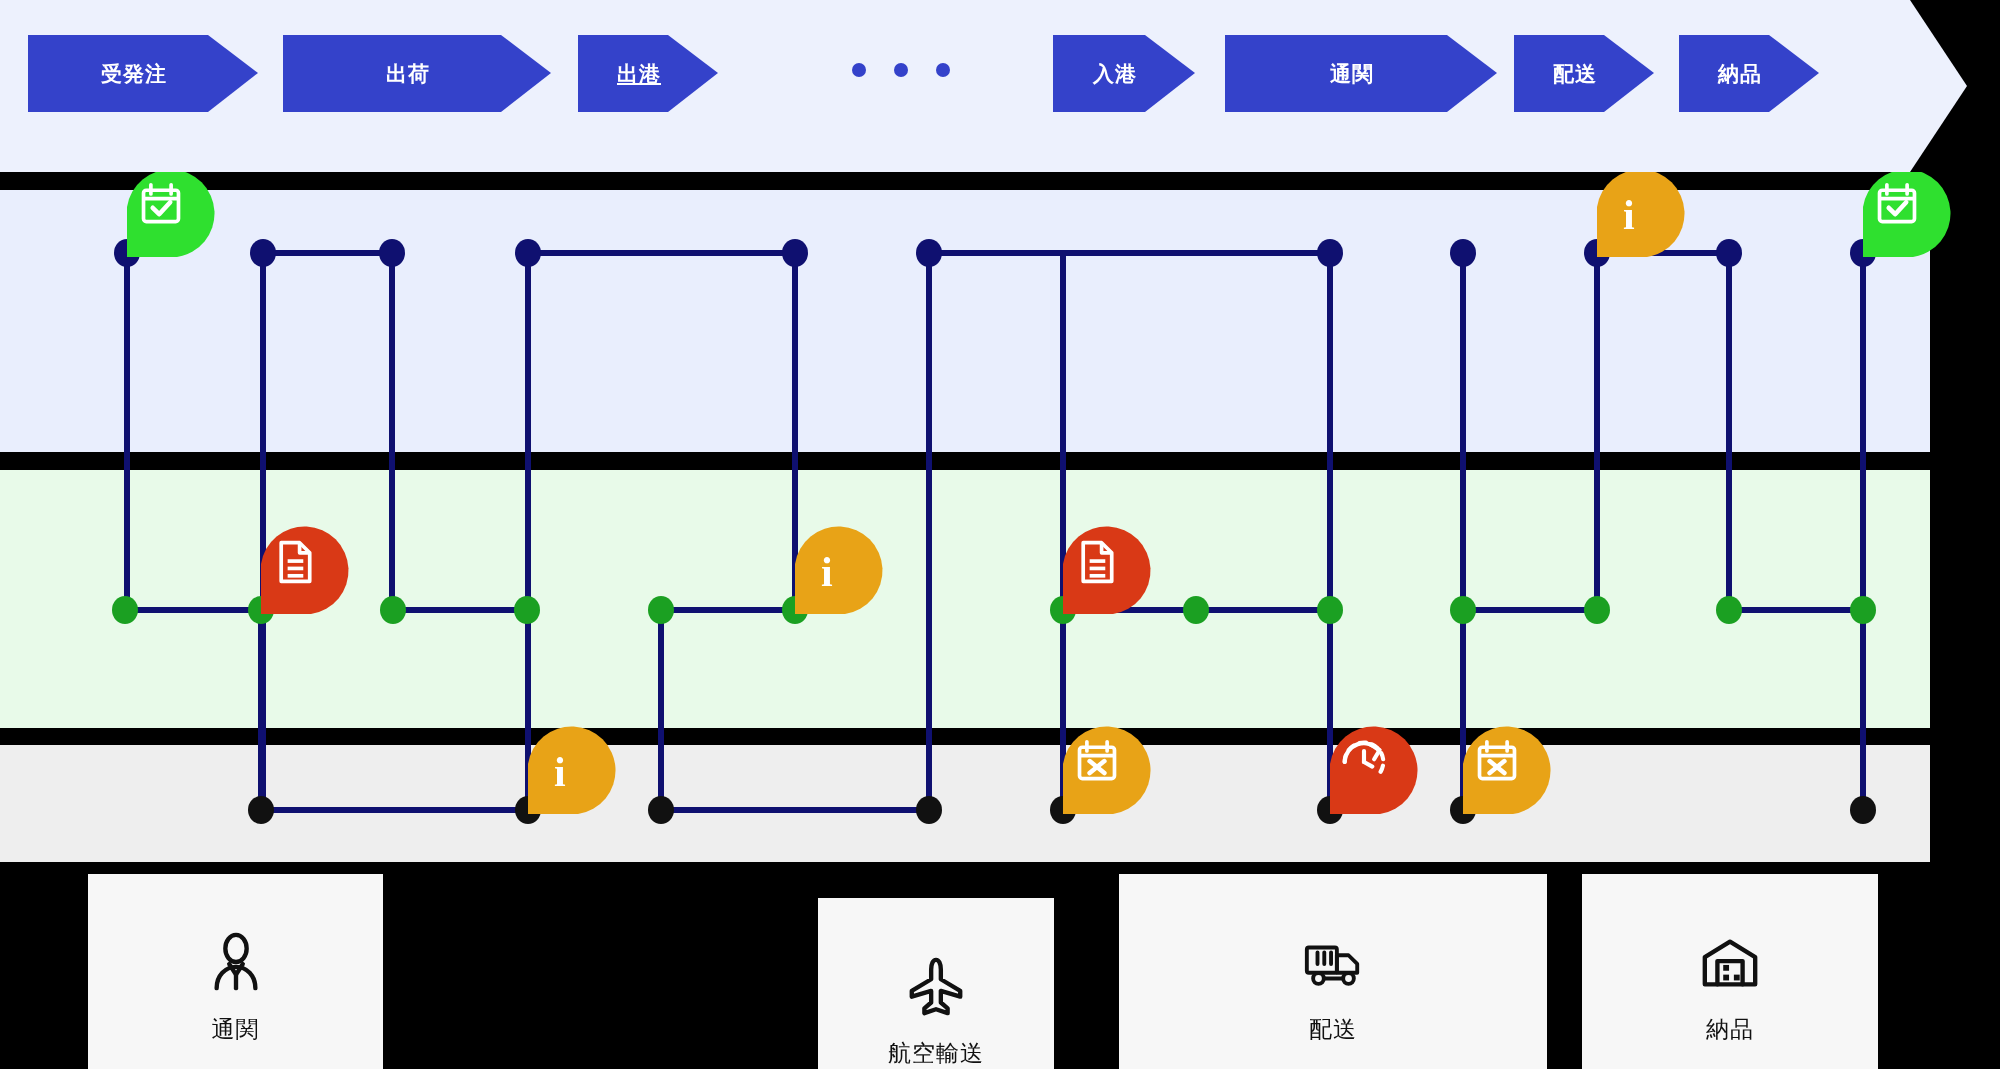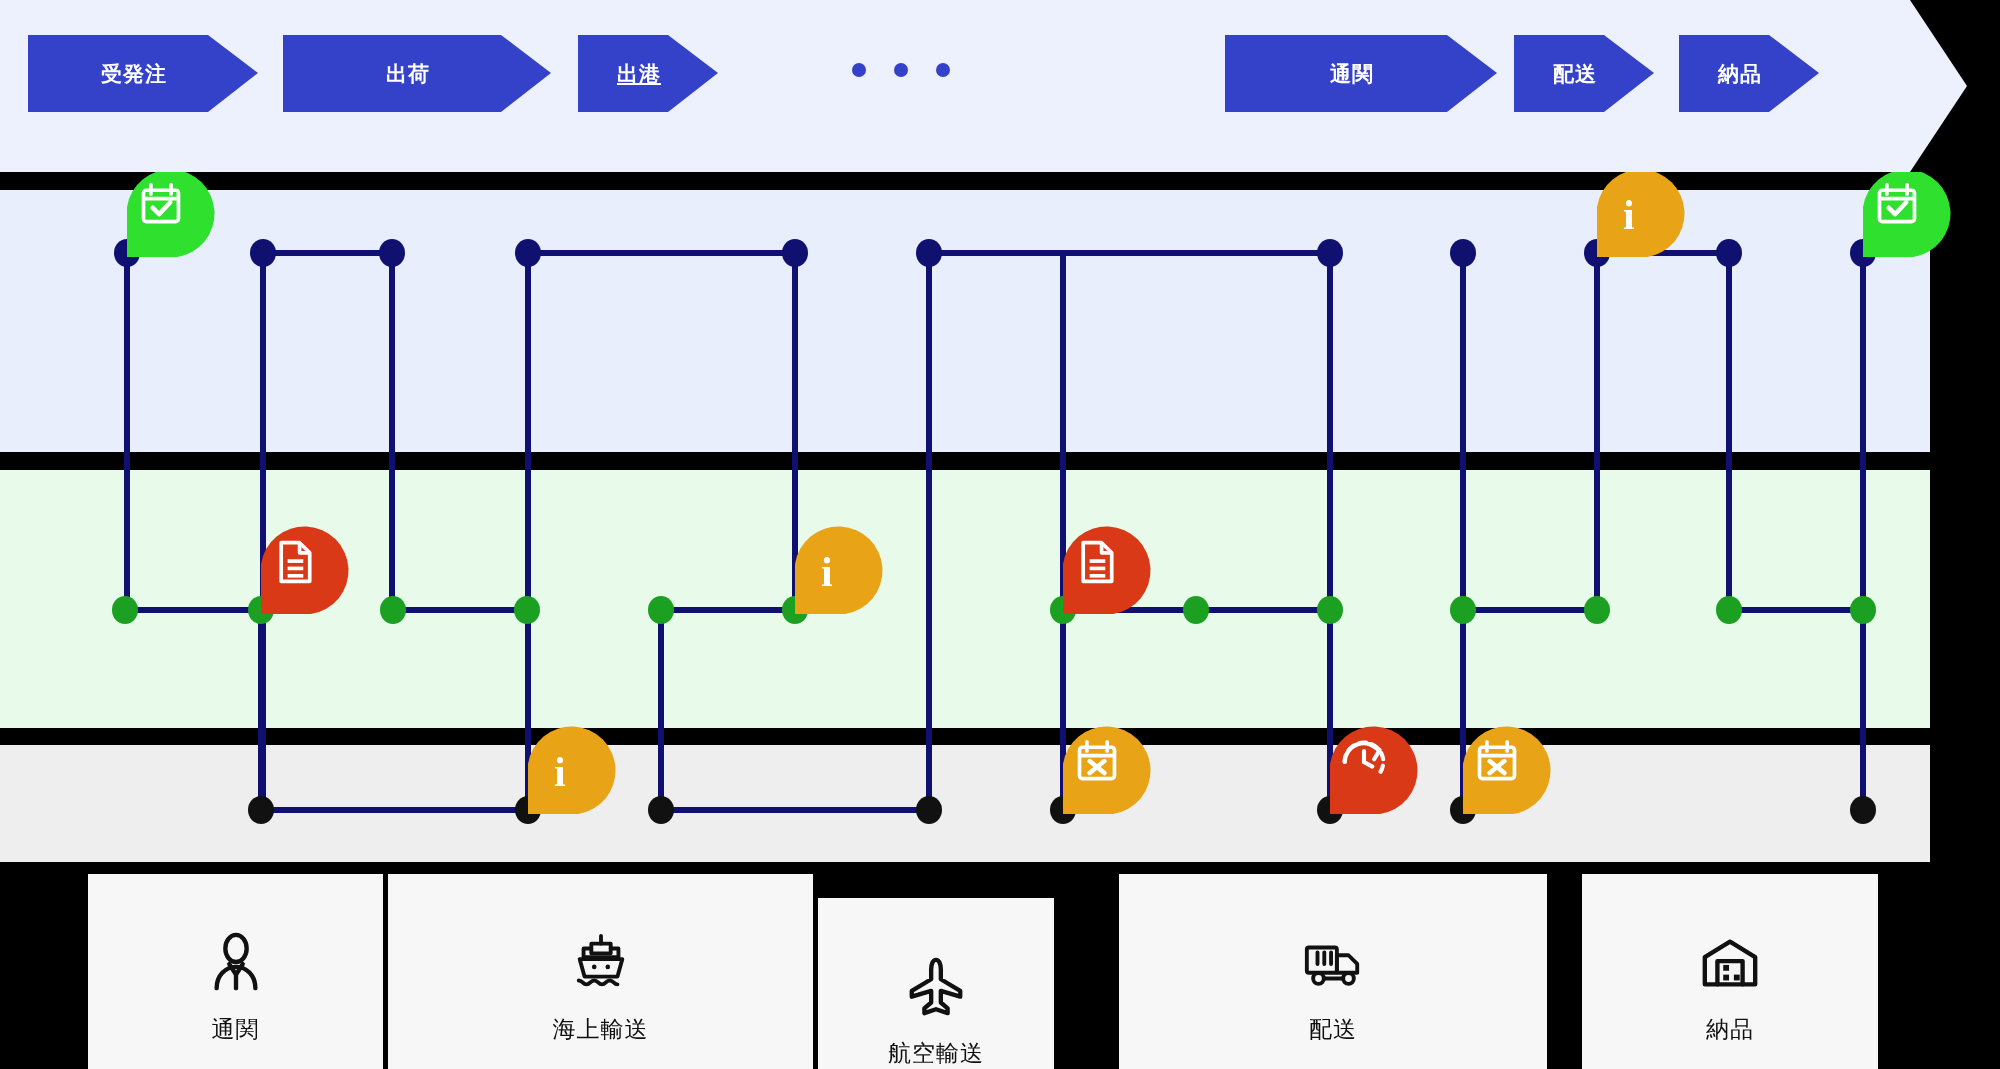--- a/index.html
+++ b/index.html
@@ -65,20 +65,23 @@
   <div id="phase-banner">
     <div id="phase-strip">
         <div class="phase-chip" style="left: 28px; width: 230px; background: rgb(52, 66, 202); clip-path: polygon(0px 0px, 180px 0px, 230px 38px, 180px 77px, 0px 77px);">
           <span>受発注</span>
         </div>
         <div class="phase-chip" style="left: 283px; width: 268px; background: rgb(52, 66, 202); clip-path: polygon(0px 0px, 218px 0px, 268px 38px, 218px 77px, 0px 77px);">
           <span>出荷</span>
         </div>
         <div class="phase-chip" style="left: 578px; width: 140px; background: rgb(52, 66, 202); clip-path: polygon(0px 0px, 90px 0px, 140px 38px, 90px 77px, 0px 77px); text-decoration: underline;">
           <span>出港</span>
+        </div>
+        <div class="phase-chip" style="left: 1053px; width: 142px; background: rgb(52, 66, 202); clip-path: polygon(0px 0px, 92px 0px, 142px 38px, 92px 77px, 0px 77px);">
+          <span>入港</span>
         </div>
         <div class="phase-chip" style="left: 1225px; width: 272px; background: rgb(52, 66, 202); clip-path: polygon(0px 0px, 222px 0px, 272px 38px, 222px 77px, 0px 77px);">
           <span>通関</span>
         </div>
         <div class="phase-chip" style="left: 1514px; width: 140px; background: rgb(52, 66, 202); clip-path: polygon(0px 0px, 90px 0px, 140px 38px, 90px 77px, 0px 77px);">
           <span>配送</span>
         </div>
         <div class="phase-chip" style="left: 1679px; width: 140px; background: rgb(52, 66, 202); clip-path: polygon(0px 0px, 90px 0px, 140px 38px, 90px 77px, 0px 77px);">
           <span>納品</span>
         </div>
@@ -248,34 +251,20 @@
         <span>
           <svg class="mode-ico" viewBox="0 0 64 64" fill="none" stroke="#111" stroke-width="4.5" stroke-linecap="round" stroke-linejoin="round">
             <ellipse cx="32" cy="17" rx="11" ry="14"></ellipse>
             <path d="M12 58c0-13 9-22 20-22s20 9 20 22"></path>
             <path d="M25 33 32 44 39 33"></path>
             <path d="M32 44 V58"></path>
           </svg>
         </span>
         <div class="mode-label">通関</div>
       </div>
-      <div class="mode-card" style="left: 388px; width: 425px;">
-        <span>
-          <svg class="mode-ico" viewBox="0 0 64 64" fill="none" stroke="#111" stroke-width="4" stroke-linecap="round" stroke-linejoin="round">
-            <path d="M32 4 V12"></path>
-            <path d="M22 12 H42 V22 H22 Z"></path>
-            <path d="M22 17 H14 V26 H50 V17 H42"></path>
-            <path d="M10 28 H54 L49 46 H15 Z"></path>
-            <circle cx="25" cy="36" r="2.4" fill="#111" stroke="none"></circle>
-            <circle cx="39" cy="36" r="2.4" fill="#111" stroke="none"></circle>
-            <path d="M9 50c4 0 4 4 8 4s4-4 8-4 4 4 8 4 4-4 8-4 4 4 8 4"></path>
-          </svg>
-        </span>
-        <div class="mode-label">海上輸送</div>
-      </div>
       <div class="mode-card" style="left: 818px; width: 236px; margin-top: 24px;">
         <span>
           <svg class="mode-ico" viewBox="0 0 64 64" fill="none" stroke="#111" stroke-width="4.5" stroke-linecap="round" stroke-linejoin="round">
             <path d="M32 4c3 0 5 4 5 10v10l20 12v6l-20-6v12l7 6v5l-12-4-12 4v-5l7-6V36L7 42v-6l20-12V14c0-6 2-10 5-10Z"></path>
           </svg>
         </span>
         <div class="mode-label">航空輸送</div>
       </div>
       <div class="mode-card" style="left: 1119px; width: 428px;">
         <span>

